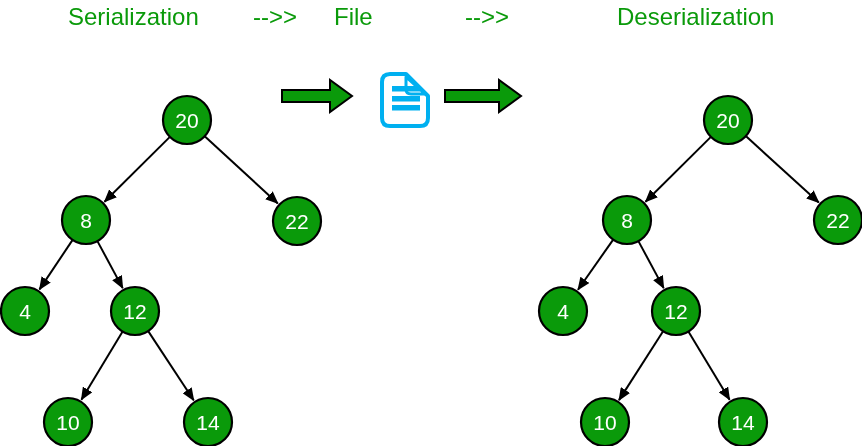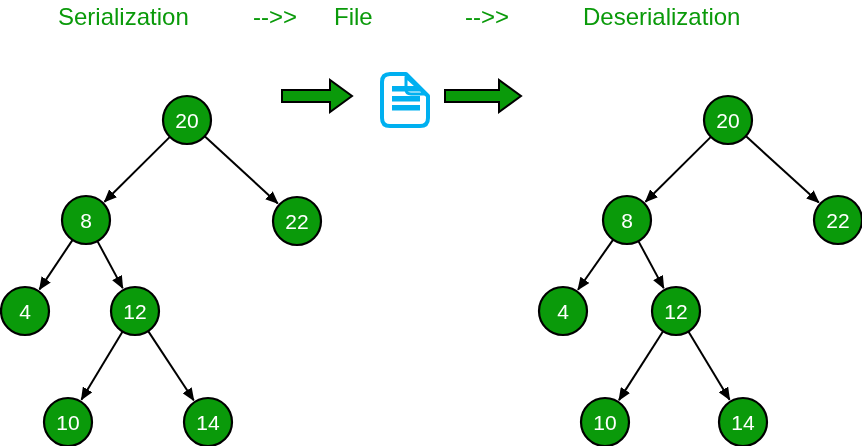--- a/index.html
+++ b/index.html
@@ -67,25 +67,25 @@
   .file-icon-bar {
     fill: var(--cyan);
   }
 </style>
 </head>
 <body>
 
 <div class="stage">
 
   <div>
-    <span class="header-item" style="left:58px">Serialization</span>
+    <span class="header-item" style="left:68px">Serialization</span>
     <span class="header-item" style="left:253px">--&gt;&gt;</span>
     <span class="header-item" style="left:334px">File</span>
     <span class="header-item" style="left:465px">--&gt;&gt;</span>
-    <span class="header-item" style="left:583px">Deserialization</span>
+    <span class="header-item" style="left:617px">Deserialization</span>
   </div>
 
   <svg id="diagram-svg" width="862" height="446" viewBox="0 0 862 446">
     <defs>
       <marker id="arrowhead" markerUnits="userSpaceOnUse" markerWidth="14" markerHeight="11" refX="12" refY="5.5" orient="auto">
         <path d="M0,0 L13,5.5 L0,11 Z" fill="#000000"></path>
       </marker>
     </defs>
 
     <polygon class="flow-arrow" points="282,90 330,90 330,80 352,96 330,112 330,102 282,102"></polygon>

